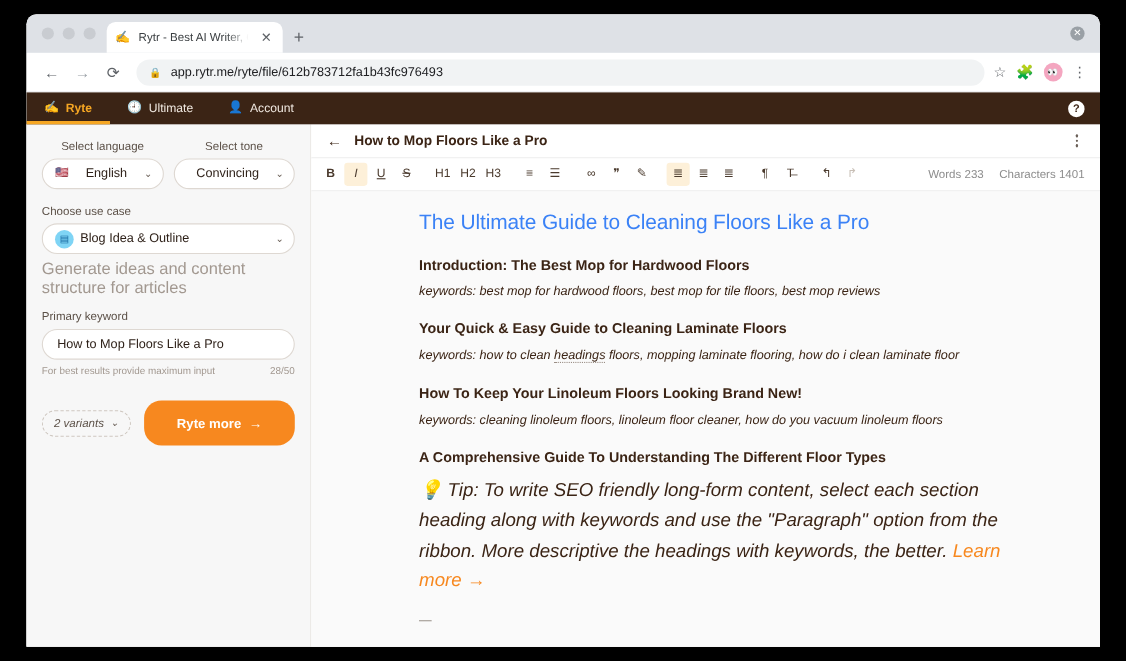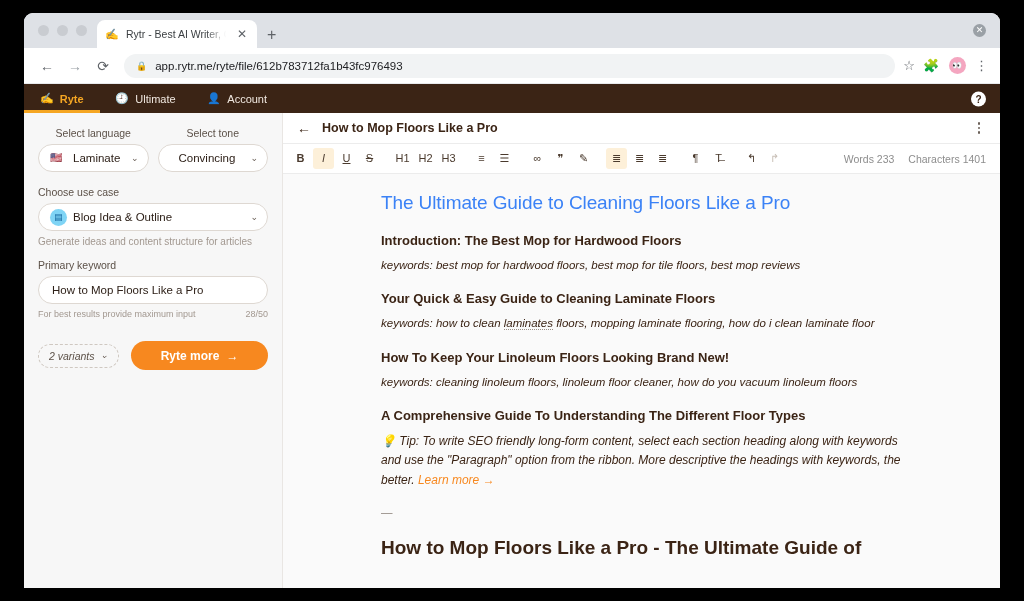--- a/index.html
+++ b/index.html
@@ -179,21 +179,21 @@
   .flag { font-size: 10px; line-height: 1; }
 
   .usecase-icon {
     width: 17px; height: 17px; flex: 0 0 17px;
     border-radius: 50%;
     background: #7fd4f5;
     display: flex; align-items: center; justify-content: center;
     font-size: 9px; color: #1467a0;
   }
   .hint {
-    font-size: 10px; color: #a29890;
+    font-size: 15px; color: #a29890;
     margin-top: 5px;
   }
   .hint-row { display: flex; justify-content: space-between; margin-top: 5px; align-items: flex-end; }
   .hint-row span { font-size: 9px; color: #a29890; }
 
   .textinput {
     height: 28px;
     background: #fff;
     border: 1px solid #ded8d2;
     border-radius: 16px;
@@ -212,21 +212,21 @@
     border-radius: 14px;
     display: flex; align-items: center; gap: 6px;
     padding: 0 10px;
     font-size: 10.5px; color: #5c5148;
     cursor: pointer;
     background: transparent;
     font-style: italic;
   }
   .ryte-more {
     flex: 1;
-    height: 29px;
+    height: 41px;
     background: #f7881f;
     border-radius: 16px;
     display: flex; align-items: center; justify-content: center;
     gap: 7px;
     color: #fff; font-size: 12px; font-weight: 700;
     cursor: pointer;
     border: none;
     font-family: "Liberation Sans", sans-serif;
   }
 
@@ -284,21 +284,21 @@
     font-size: 13px; font-weight: 700; color: #3b2415;
     margin-bottom: 9px;
   }
   .doc-kw {
     font-size: 11.5px; font-style: italic; color: #3b2415;
     line-height: 1.5;
     margin-bottom: 17px;
   }
   .spell { border-bottom: 1.5px dotted #9a8e85; }
   .tip {
-    font-size: 12px; font-style: italic; color: #3b2415;
+    font-size: 17px; font-style: italic; color: #3b2415;
     line-height: 1.62;
   }
   .tip-link { color: #f7881f; font-style: italic; cursor: pointer; }
   .hr-dash { color: #8a8078; font-size: 11.5px; margin-top: 16px; letter-spacing: 1px; }
   .doc-h1b {
     font-size: 19px; font-weight: 700; color: #3b2415;
     margin-top: 18px; line-height: 1.25;
   }
 </style>
 </head>
@@ -362,21 +362,21 @@
 
     <div class="appbody">
 
       <div class="sidebar">
 
         <div class="row2">
           <div class="col-lang">
             <div class="field-label">Select language</div>
             <div class="select">
               <span class="flag">🇺🇸</span>
-              <span class="select-text">Laminate</span>
+              <span class="select-text">English</span>
               <span class="chev">⌄</span>
             </div>
           </div>
           <div class="col-tone">
             <div class="field-label">Select tone</div>
             <div class="select">
               <span class="select-text">Convincing</span>
               <span class="chev">⌄</span>
             </div>
           </div>
@@ -483,21 +483,21 @@
 
         <div class="canvas">
           <div class="page">
 
             <div class="doc-h1">The Ultimate Guide to Cleaning Floors Like a Pro</div>
 
             <div class="doc-h3">Introduction: The Best Mop for Hardwood Floors</div>
             <div class="doc-kw">keywords: best mop for hardwood floors, best mop for tile floors, best mop reviews</div>
 
             <div class="doc-h3">Your Quick &amp; Easy Guide to Cleaning Laminate Floors</div>
-            <div class="doc-kw"><span>keywords: how to clean </span><span class="spell">laminates</span><span> floors, mopping laminate flooring, how do i clean laminate floor</span></div>
+            <div class="doc-kw"><span>keywords: how to clean </span><span class="spell">headings</span><span> floors, mopping laminate flooring, how do i clean laminate floor</span></div>
 
             <div class="doc-h3">How To Keep Your Linoleum Floors Looking Brand New!</div>
             <div class="doc-kw">keywords: cleaning linoleum floors, linoleum floor cleaner, how do you vacuum linoleum floors</div>
 
             <div class="doc-h3">A Comprehensive Guide To Understanding The Different Floor Types</div>
 
             <div class="tip"><span>💡</span> <span>Tip: To write SEO friendly long-form content, select each section heading along with keywords and use the "Paragraph" option from the ribbon. More descriptive the headings with keywords, the better. </span><span class="tip-link">Learn more</span> <span class="tip-link">→</span></div>
 
             <div class="hr-dash">—</div>
 

